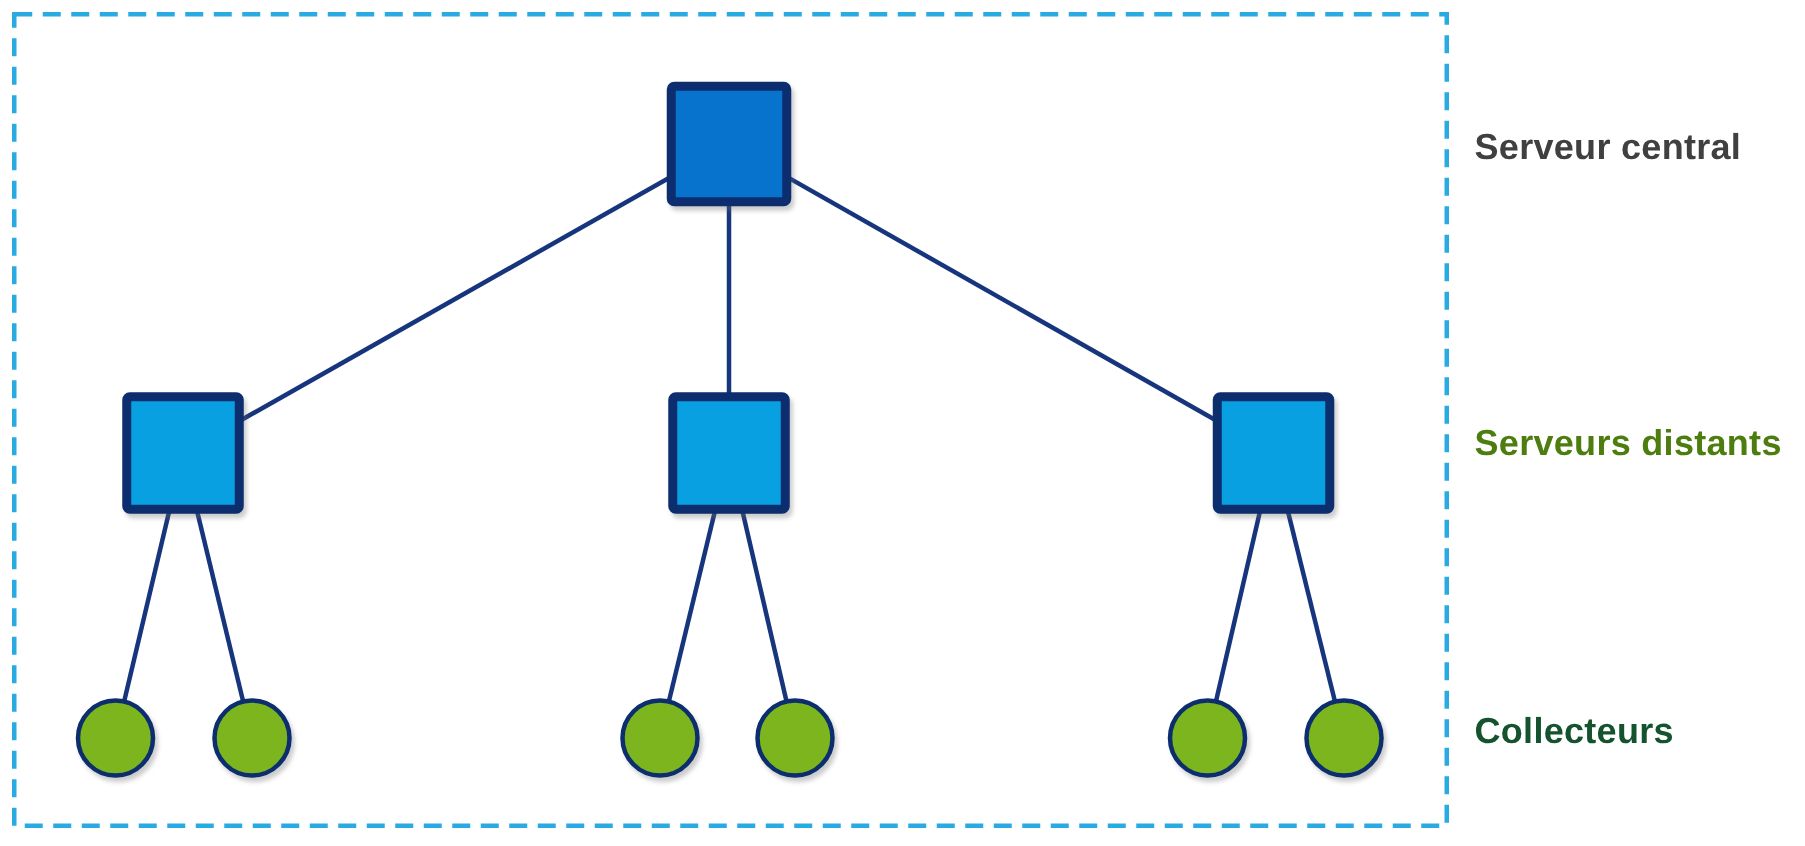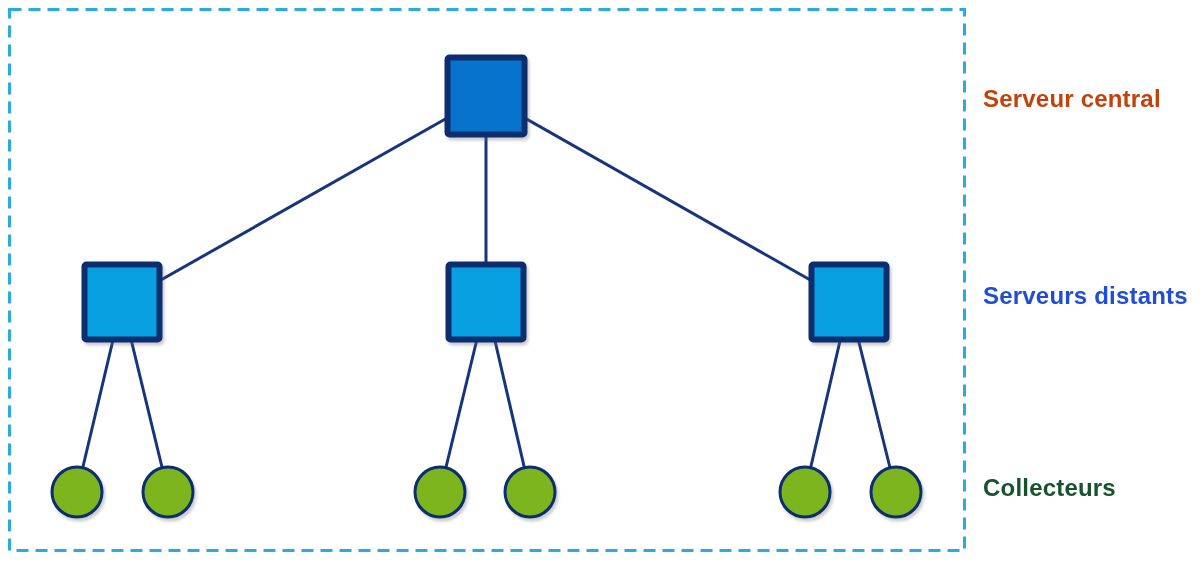--- a/index.html
+++ b/index.html
@@ -58,18 +58,18 @@
       <rect x="448.5" y="264.5" width="75" height="75" rx="2" fill="#09a0e2" stroke="#0c2e6e" stroke-width="6" class="node"></rect>
       <rect x="811.5" y="264.5" width="75" height="75" rx="2" fill="#09a0e2" stroke="#0c2e6e" stroke-width="6" class="node"></rect>
       <circle cx="77" cy="492" r="25" fill="#7cb51e" stroke="#0c2e6e" stroke-width="3" class="node"></circle>
       <circle cx="168" cy="492" r="25" fill="#7cb51e" stroke="#0c2e6e" stroke-width="3" class="node"></circle>
       <circle cx="440" cy="492" r="25" fill="#7cb51e" stroke="#0c2e6e" stroke-width="3" class="node"></circle>
       <circle cx="530" cy="492" r="25" fill="#7cb51e" stroke="#0c2e6e" stroke-width="3" class="node"></circle>
       <circle cx="805" cy="492" r="25" fill="#7cb51e" stroke="#0c2e6e" stroke-width="3" class="node"></circle>
       <circle cx="896" cy="492" r="25" fill="#7cb51e" stroke="#0c2e6e" stroke-width="3" class="node"></circle>
     </svg>
 
-  <div class="side-label central" style="color: #c2410c;">Serveur central</div>
+  <div class="side-label central" style="color: #404040;">Serveur central</div>
 
-  <div class="side-label distants" style="color: #1d4ed8;">Serveurs distants</div>
+  <div class="side-label distants" style="color: #4d7c0f;">Serveurs distants</div>
 
   <div class="side-label collecteurs" style="color: #14532d;">Collecteurs</div>
 </div>
 
 </body></html>

